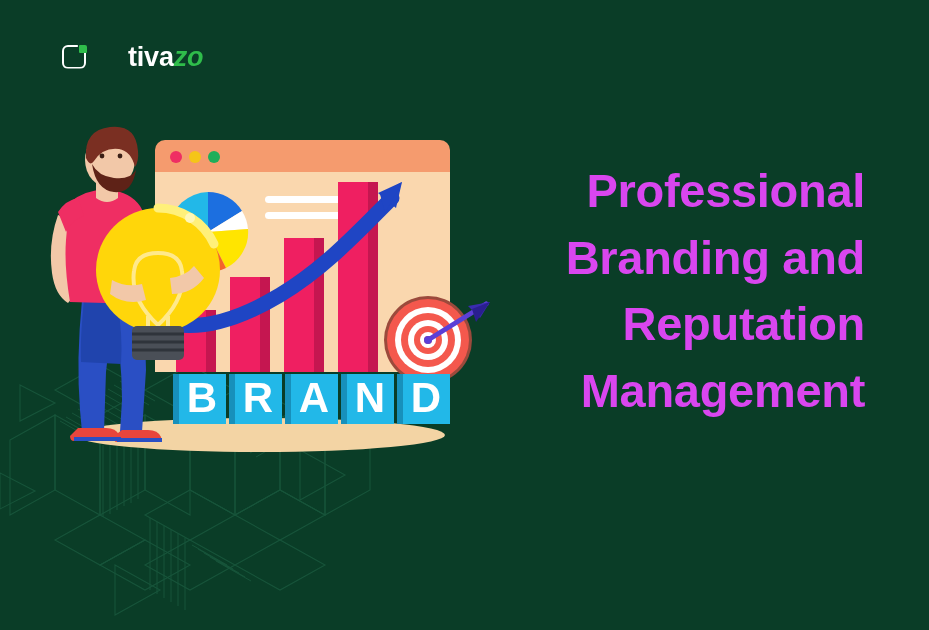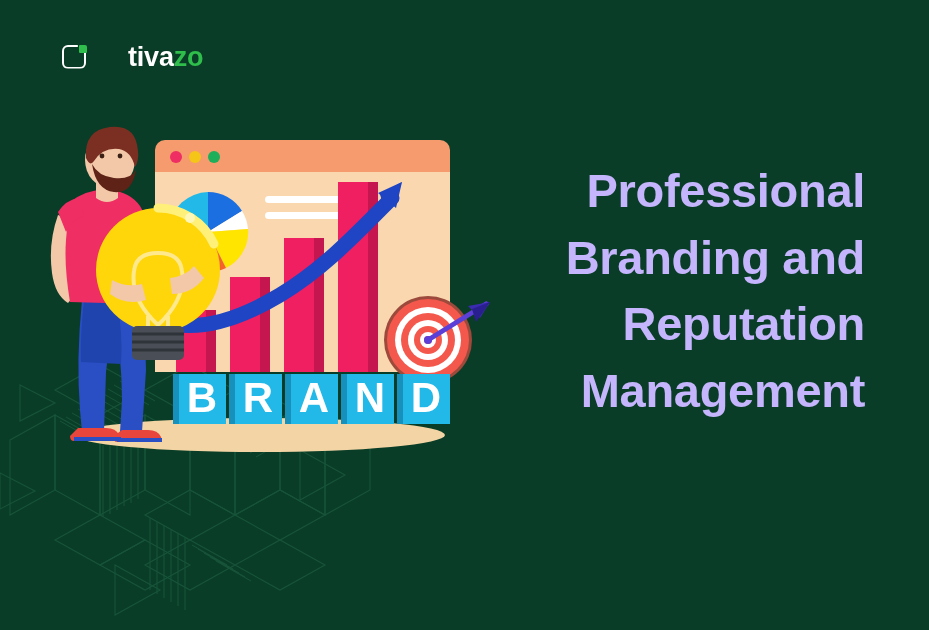--- a/index.html
+++ b/index.html
@@ -28,27 +28,27 @@
     position:absolute; left:0; top:0; width:24px; height:24px;
     border:2.6px solid #ffffff; border-radius:6px;
     clip-path:polygon(0 0, 66% 0, 66% 34%, 100% 34%, 100% 100%, 0 100%);
   }
   #logo-mark .flag {
     position:absolute; right:1px; top:0px; width:8px; height:8px;
     background:#2fbd4b; border-radius:1px 2px 1px 1px;
   }
   #logo-text { font-size:27px; font-weight:700; letter-spacing:-.2px; line-height:1; }
   #logo-text .a { color:#ffffff;margin-left:31px; }
-  #logo-text .b { color:#2fbd4b; }
+  #logo-text .b { color:#2fbd4b;font-style:italic; }
 
   
   #headline {
     position:absolute; right:64px; top:158px; width:420px;
     text-align:right;
-    color:#c4b5fd;
+    color:#d946ef;
     font-size:47px; font-weight:700; line-height:1.42;
     letter-spacing:-0.3px;
   }
 
   
   #illustration { position:absolute; left:40px; top:120px; width:460px; height:340px; }
 </style>
 </head>
 <body>
 

